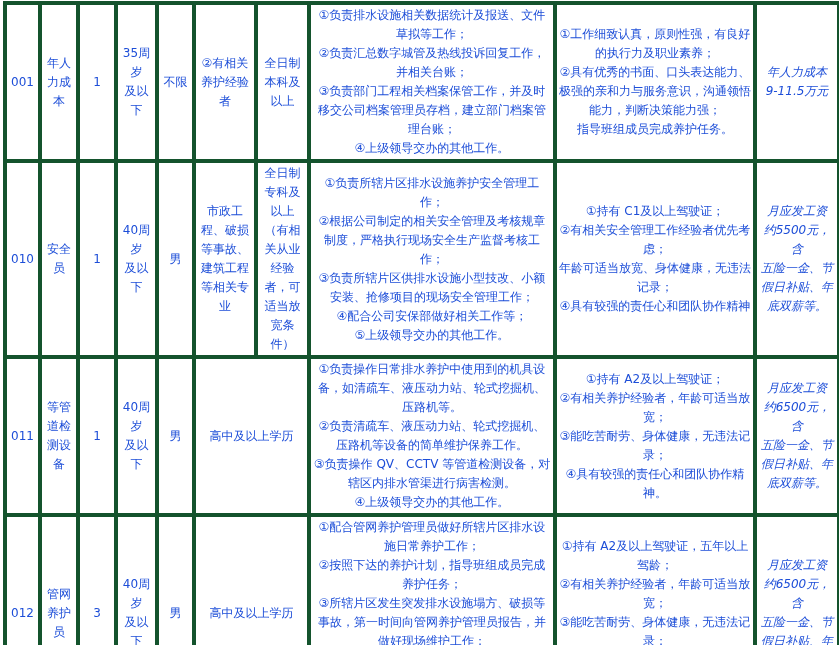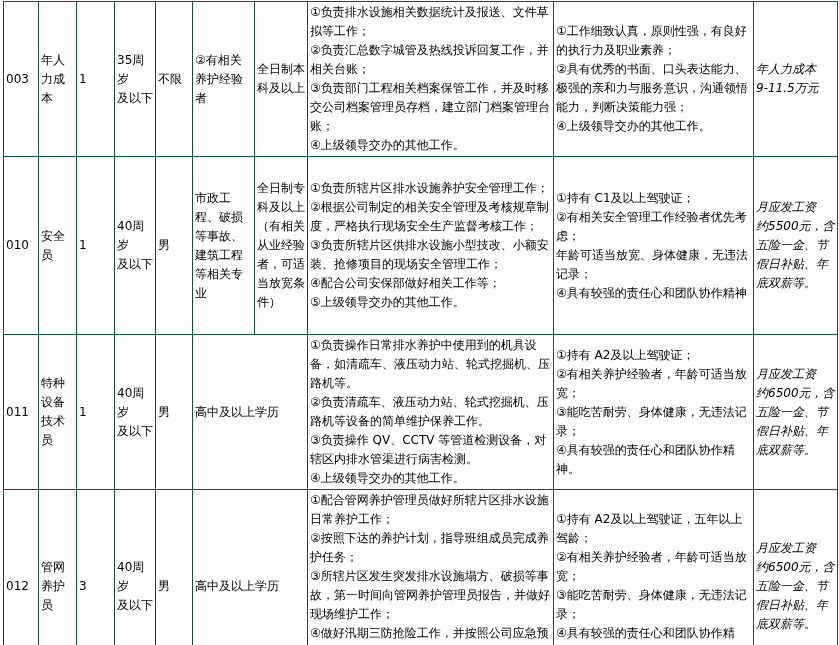--- a/index.html
+++ b/index.html
@@ -14,26 +14,26 @@
   table.recruit {
     border-collapse: collapse;
     table-layout: fixed;
     margin: 1px 0 0 3px;
     width: 834px;
     background: #ffffff;
     border: 1px solid #000000;
     border-bottom: 3px solid #000000;
   }
   table.recruit td {
-    border: 1px solid #14532d;
-    color: #000000;
+    border: 4px solid #14532d;
+    color: #1d4ed8;
     font-size: 12px;
     line-height: 19px;
     vertical-align: middle;
-    text-align: left;
+    text-align: center;
     white-space: pre-line;
     word-break: break-all;
     padding: 1px 2px;
     overflow: hidden;
   }
   td.c-duties, td.c-req {
     text-align: left;
     padding: 2px 3px;
   }
   td.c-duties { vertical-align: top; }
@@ -54,35 +54,35 @@
     <col style="width:41px">
       <col style="width:37px">
       <col style="width:62px">
     <col style="width:53px">
       <col style="width:246px">
       <col style="width:200px">
     <col style="width:84px">
   </colgroup>
   <tbody>
       <tr class="r0">
-    <td class="c-code">003</td>
+    <td class="c-code">001</td>
     <td class="c-pos">年人力成本</td>
     <td class="c-count">1</td>
     <td class="c-age">35周岁
 及以下</td>
     <td class="c-gender">不限</td>
     <td class="c-major">②有相关养护经验者</td>
     <td class="c-edu">全日制本科及以上</td>
     <td class="c-duties">①负责排水设施相关数据统计及报送、文件草拟等工作；
 ②负责汇总数字城管及热线投诉回复工作，并相关台账；
 ③负责部门工程相关档案保管工作，并及时移交公司档案管理员存档，建立部门档案管理台账；
 ④上级领导交办的其他工作。</td>
     <td class="c-req">①工作细致认真，原则性强，有良好的执行力及职业素养；
 ②具有优秀的书面、口头表达能力、极强的亲和力与服务意识，沟通领悟能力，判断决策能力强；
-④上级领导交办的其他工作。</td>
+指导班组成员完成养护任务。</td>
     <td class="c-salary">年人力成本
 9-11.5万元</td>
   </tr>
   <tr class="r1">
     <td class="c-code">010</td>
     <td class="c-pos">安全员</td>
     <td class="c-count">1</td>
     <td class="c-age">40周岁
 及以下</td>
     <td class="c-gender">男</td>
@@ -98,21 +98,21 @@
 年龄可适当放宽、身体健康，无违法记录；
 ④具有较强的责任心和团队协作精神</td>
     <td class="c-salary">月应发工资
 约5500元，含
 五险一金、节
 假日补贴、年
 底双薪等。</td>
   </tr>
   <tr class="r2">
     <td class="c-code">011</td>
-    <td class="c-pos">特种设备技术员</td>
+    <td class="c-pos">等管道检测设备</td>
     <td class="c-count">1</td>
     <td class="c-age">40周岁
 及以下</td>
     <td class="c-gender">男</td>
     <td class="c-edu" colspan="2">高中及以上学历</td>
     <td class="c-duties">①负责操作日常排水养护中使用到的机具设备，如清疏车、液压动力站、轮式挖掘机、压路机等。
 ②负责清疏车、液压动力站、轮式挖掘机、压路机等设备的简单维护保养工作。
 ③负责操作 QV、CCTV 等管道检测设备，对辖区内排水管渠进行病害检测。
 ④上级领导交办的其他工作。</td>
     <td class="c-req">①持有 A2及以上驾驶证；

